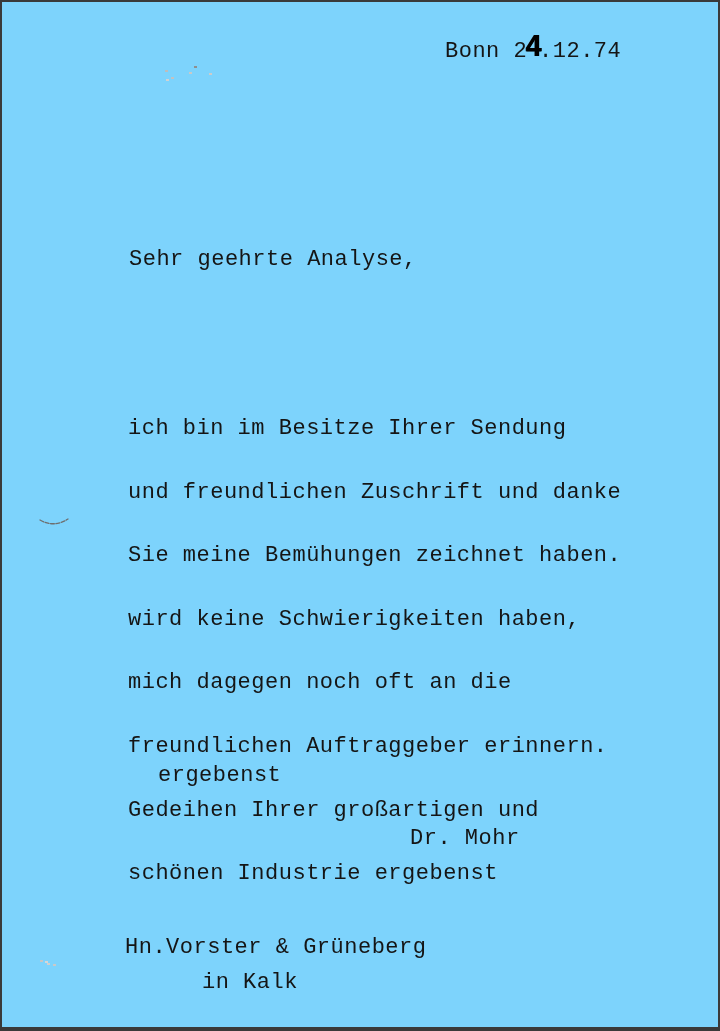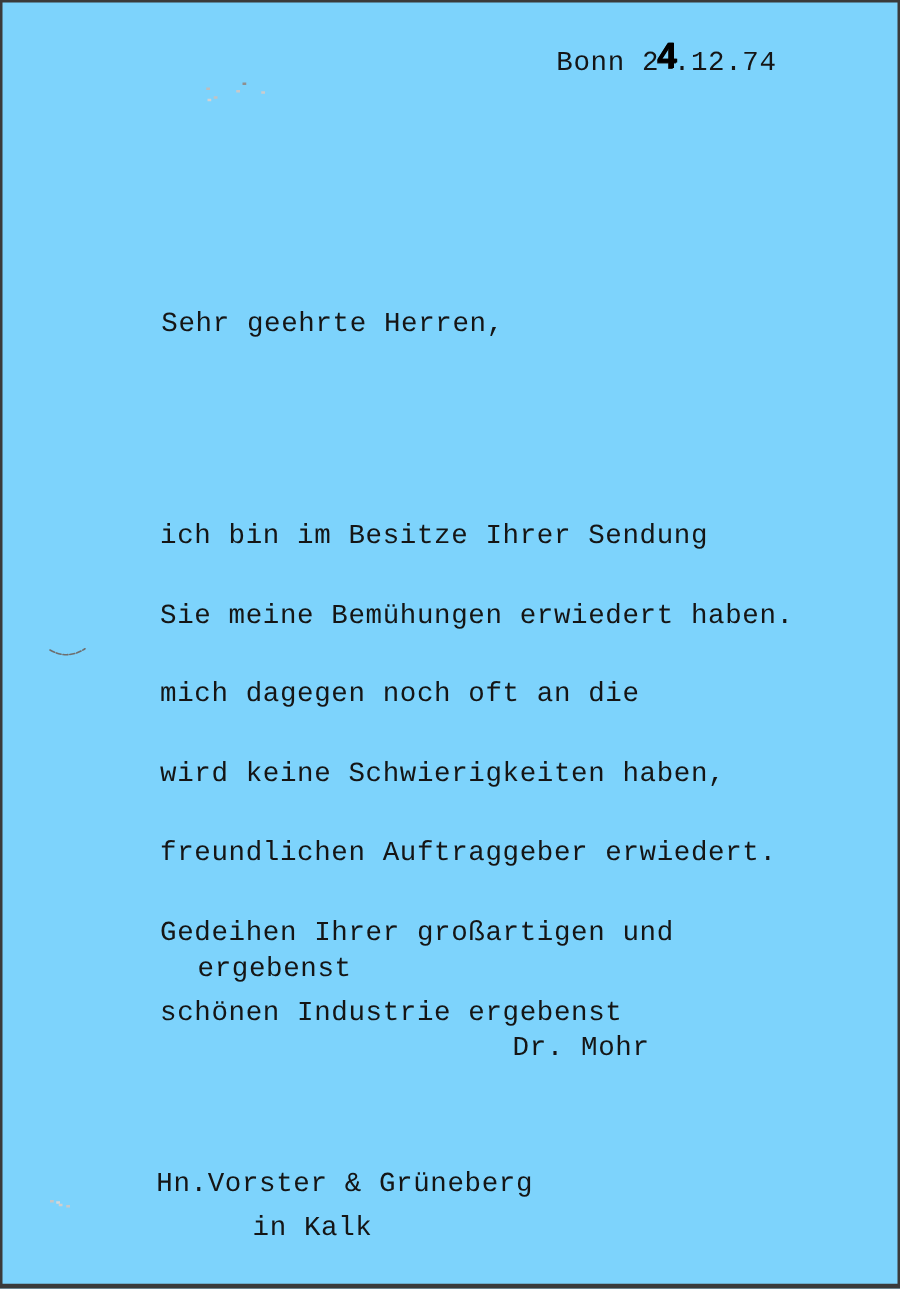--- a/index.html
+++ b/index.html
@@ -67,32 +67,33 @@
 </style>
 </head>
 <body>
 
 <div class="page">
 
   <div class="artifact smudge-top"></div>
 
   <div class="line dateline"><span>Bonn 2</span><span class="overtype">4</span><span>.12.74</span></div>
 
-  <div class="line salutation">Sehr geehrte Herren,</div>
+  <div class="line salutation">Sehr geehrte Analyse,</div>
 
   <svg class="artifact curve-mark" width="34" height="14" viewBox="0 0 34 14">
     <path d="M2,4 Q16,12 30,3" fill="none" stroke="#6e6e6e" stroke-width="1.3" stroke-linecap="round" stroke-dasharray="4 1.5"></path>
   </svg>
 
   <div class="letter-body">
     <div class="line">ich bin im Besitze Ihrer Sendung</div>
-    <div class="line">Sie meine Bemühungen erwiedert haben.</div>
+    <div class="line">und freundlichen Zuschrift und danke</div>
+    <div class="line">Sie meine Bemühungen zeichnet haben.</div>
+    <div class="line">wird keine Schwierigkeiten haben,</div>
     <div class="line">mich dagegen noch oft an die</div>
-    <div class="line">wird keine Schwierigkeiten haben,</div>
-    <div class="line">freundlichen Auftraggeber erwiedert.</div>
+    <div class="line">freundlichen Auftraggeber erinnern.</div>
     <div class="line">Gedeihen Ihrer großartigen und</div>
     <div class="line">schönen Industrie ergebenst</div>
   </div>
 
   <div class="line closing">ergebenst</div>
 
   <div class="line signature">Dr. Mohr</div>
 
   <div class="line recipient-1">Hn.Vorster &amp; Grüneberg</div>
 

